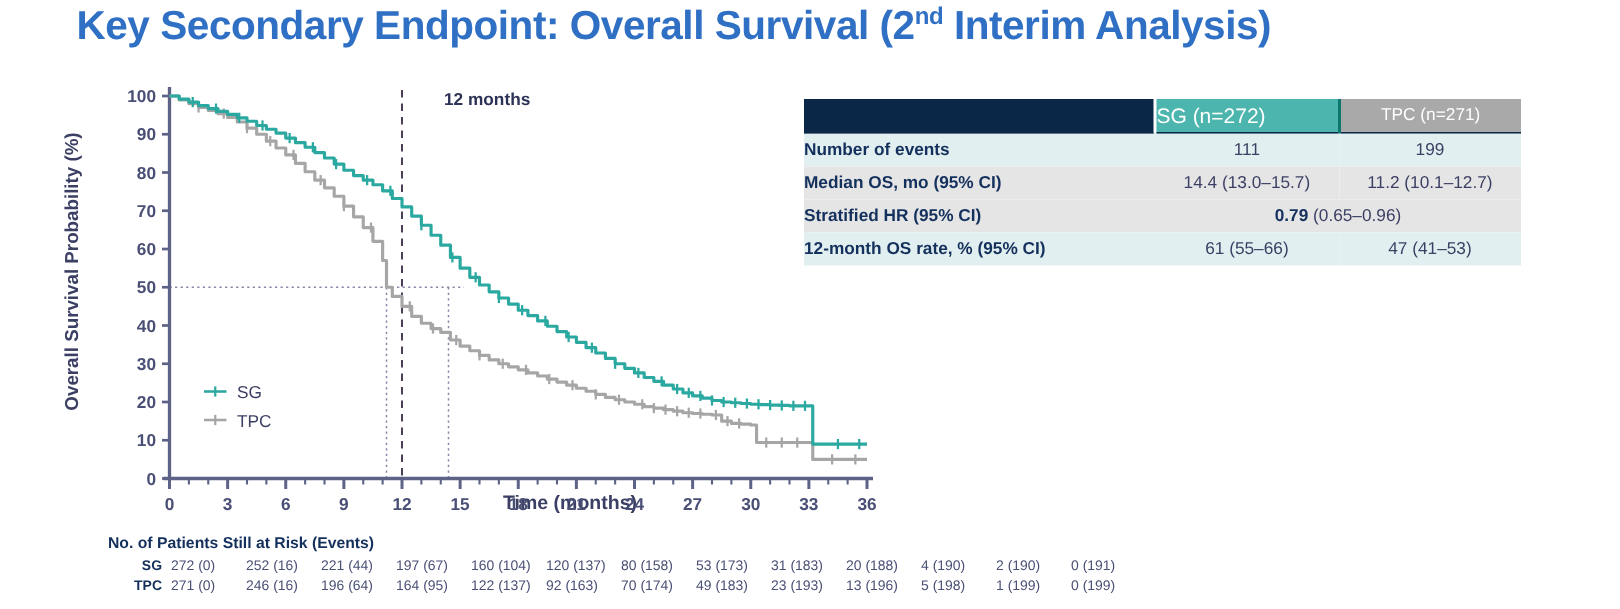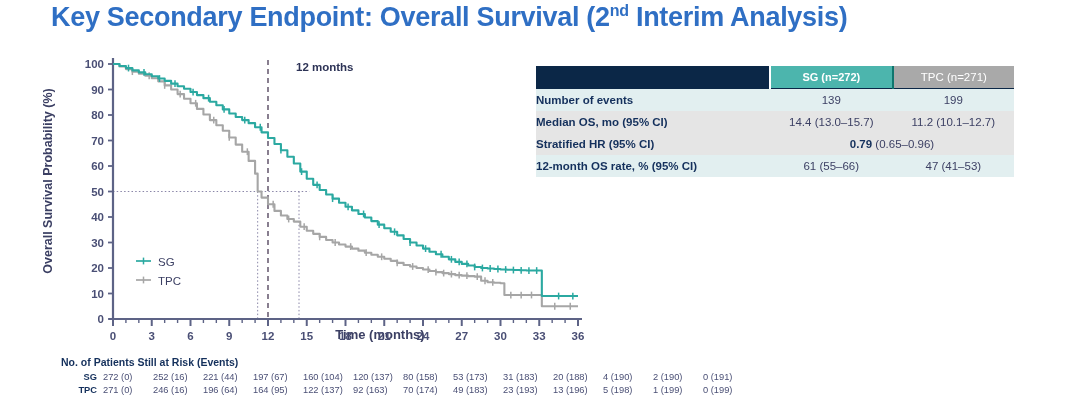--- a/index.html
+++ b/index.html
@@ -45,36 +45,36 @@
   .legend-lbl{font-size:11.5px;fill:#3b3f63;font-weight:normal;
     font-family:"Liberation Sans", sans-serif;}
 
   
   #restable{
     position:absolute;left:536px;top:66px;width:478px;
     border-collapse:collapse;font-size:11.5px;
   }
   #restable td{padding:0;height:22px;vertical-align:middle;}
   .th-blank{background:#0b2747;}
-  .th-sg{background:#4cb5ad;color:#ffffff;font-weight:bold;text-align:center;
-        font-size:11px;border-left:2px solid #ffffff;}
+  .th-sg{background:#4cb5ad;color:#ffffff;font-weight:normal;text-align:left;
+        font-size:14px;border-left:2px solid #ffffff;}
   .th-tpc{background:#a9a9a9;color:#ffffff;font-weight:normal;text-align:center;
         font-size:11.5px;border-left:2px solid #0f766e;}
   .r-label{color:#14305c;font-weight:bold;text-align:left;padding-left:8px;
         font-size:11.5px;}
   .r-label.indent{padding-left:34px;}
   .r-val{color:#3b3f63;text-align:center;font-size:11.5px;}
   .row-tint td{background:#e2eff0;}
   .row-plain td{background:#e5e5e5;}
   .span-val{color:#3b3f63;text-align:center;font-size:11.5px;}
   .span-val b{color:#14305c;}
   #restable .topline td{border-top:1px solid #0b2747;}
 
   
-  #atrisk{position:absolute;left:61px;top:356px;width:760px;}
+  #atrisk{position:absolute;left:72px;top:356px;width:760px;}
   #atrisk-title{
     font-size:10.5px;font-weight:bold;color:#14305c;margin-bottom:2px;
   }
   #atrisk table{border-collapse:collapse;font-size:9.3px;color:#4a4f75;}
   #atrisk td{padding:0 3px 0 0;height:13px;white-space:nowrap;}
   #atrisk td.rowname{font-weight:bold;color:#14305c;text-align:right;
     width:36px;padding-right:6px;}
   #atrisk td.cell{text-align:left;width:47px;}
 </style>
 </head>
@@ -254,21 +254,21 @@
 
   <table id="restable">
     <tbody>
       <tr>
         <td class="th-blank"></td>
         <td class="th-sg">SG (n=272)</td>
         <td class="th-tpc">TPC (n=271)</td>
       </tr>
     <tr class="row-tint topline">
           <td class="r-label">Number of events</td>
-          <td class="r-val">139</td>
+          <td class="r-val">111</td>
           <td class="r-val">199</td>
         </tr>
         <tr class="row-plain">
           <td class="r-label">Median OS, mo (95% CI)</td>
           <td class="r-val">14.4 (13.0–15.7)</td>
           <td class="r-val">11.2 (10.1–12.7)</td>
         </tr>
         <tr class="row-plain">
           <td class="r-label indent">Stratified HR (95% CI)</td>
           <td class="span-val" colspan="2"><b>0.79</b> (0.65–0.96)</td>

